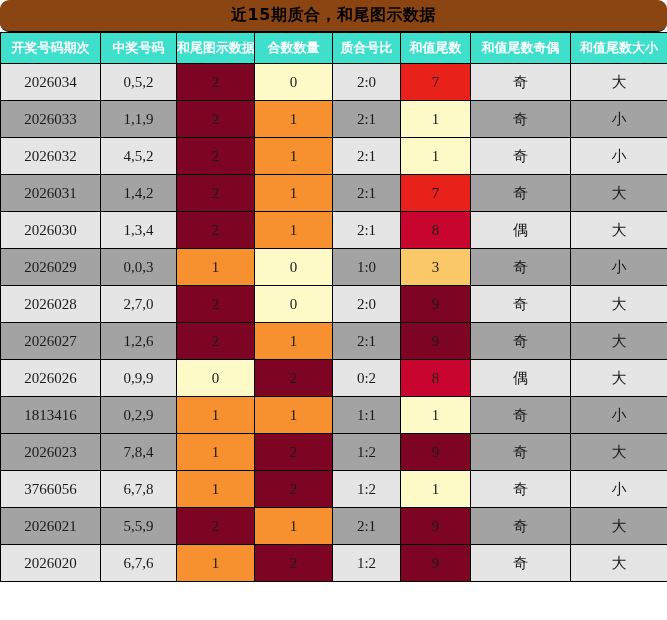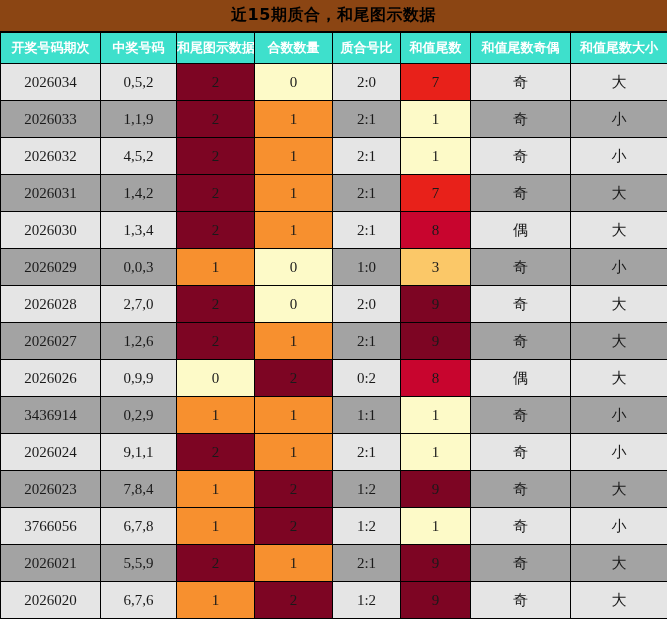--- a/index.html
+++ b/index.html
@@ -25,20 +25,21 @@
     color: #000000;
     display: flex;
     align-items: center;
     justify-content: center;
     font-family: "DejaVu Sans", "Liberation Sans", sans-serif;
     font-size: 16px;
     font-weight: 700;
     letter-spacing: 0.5px;
     box-sizing: border-box;
     border-bottom: 1px solid #000000;
+    border-radius: 9px;
   }
   table.grid {
     border-collapse: collapse;
     width: 667px;
     table-layout: fixed;
     padding-left: 32px;
   }
   table.grid th,
   table.grid td {
     border: 1px solid #000000;
@@ -201,35 +202,25 @@
           <td class="plain">2026026</td>
           <td class="plain">0,9,9</td>
           <td class="c-yellow">0</td>
           <td class="c-maroon">2</td>
           <td class="plain">0:2</td>
           <td class="c-crimson">8</td>
           <td class="plain cjk">偶</td>
           <td class="plain cjk">大</td>
         </tr>
         <tr class="even">
-          <td class="plain">3436914</td>
+          <td class="plain">1813416</td>
           <td class="plain">0,2,9</td>
           <td class="c-orange">1</td>
           <td class="c-orange">1</td>
           <td class="plain">1:1</td>
-          <td class="c-yellow">1</td>
-          <td class="plain cjk">奇</td>
-          <td class="plain cjk">小</td>
-        </tr>
-        <tr class="odd">
-          <td class="plain">2026024</td>
-          <td class="plain">9,1,1</td>
-          <td class="c-maroon">2</td>
-          <td class="c-orange">1</td>
-          <td class="plain">2:1</td>
           <td class="c-yellow">1</td>
           <td class="plain cjk">奇</td>
           <td class="plain cjk">小</td>
         </tr>
         <tr class="even">
           <td class="plain">2026023</td>
           <td class="plain">7,8,4</td>
           <td class="c-orange">1</td>
           <td class="c-maroon">2</td>
           <td class="plain">1:2</td>

